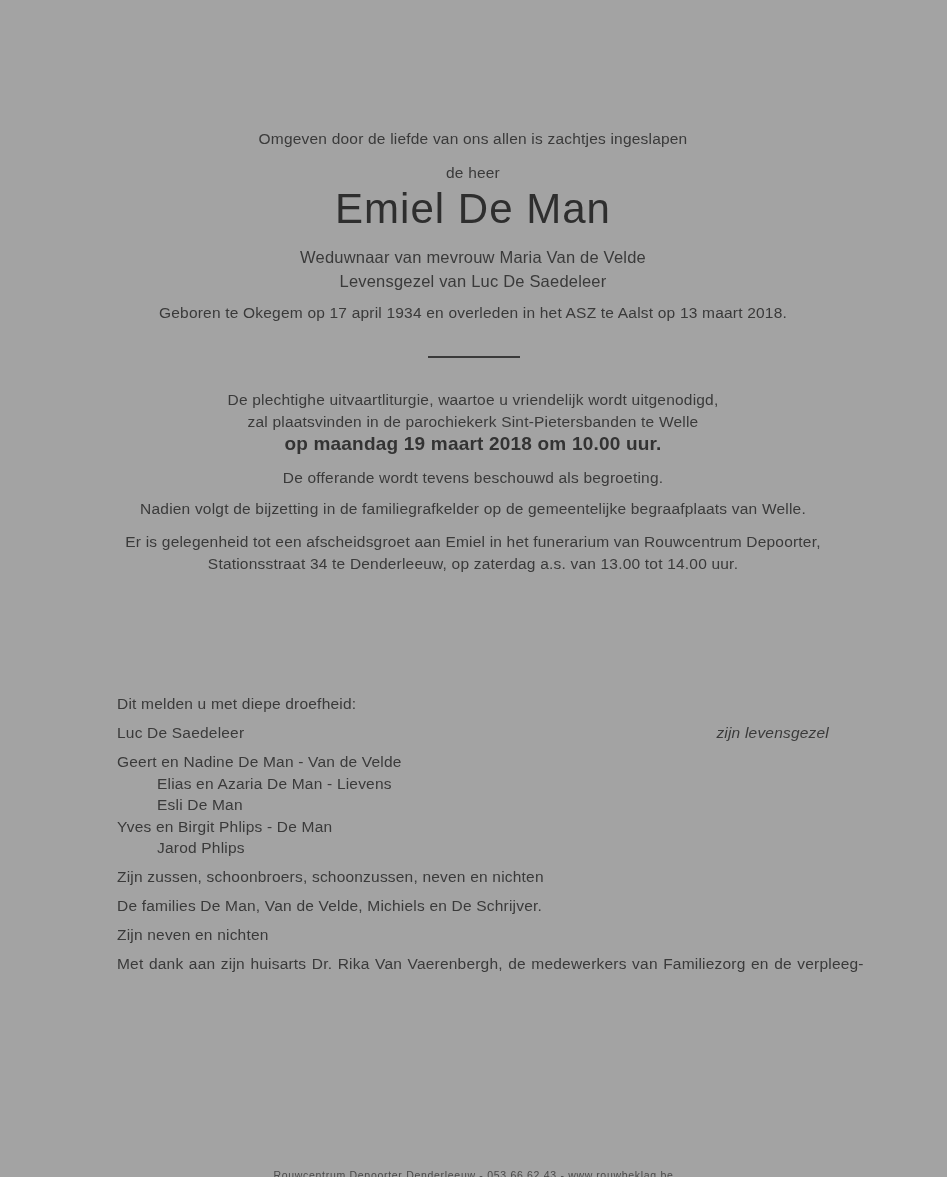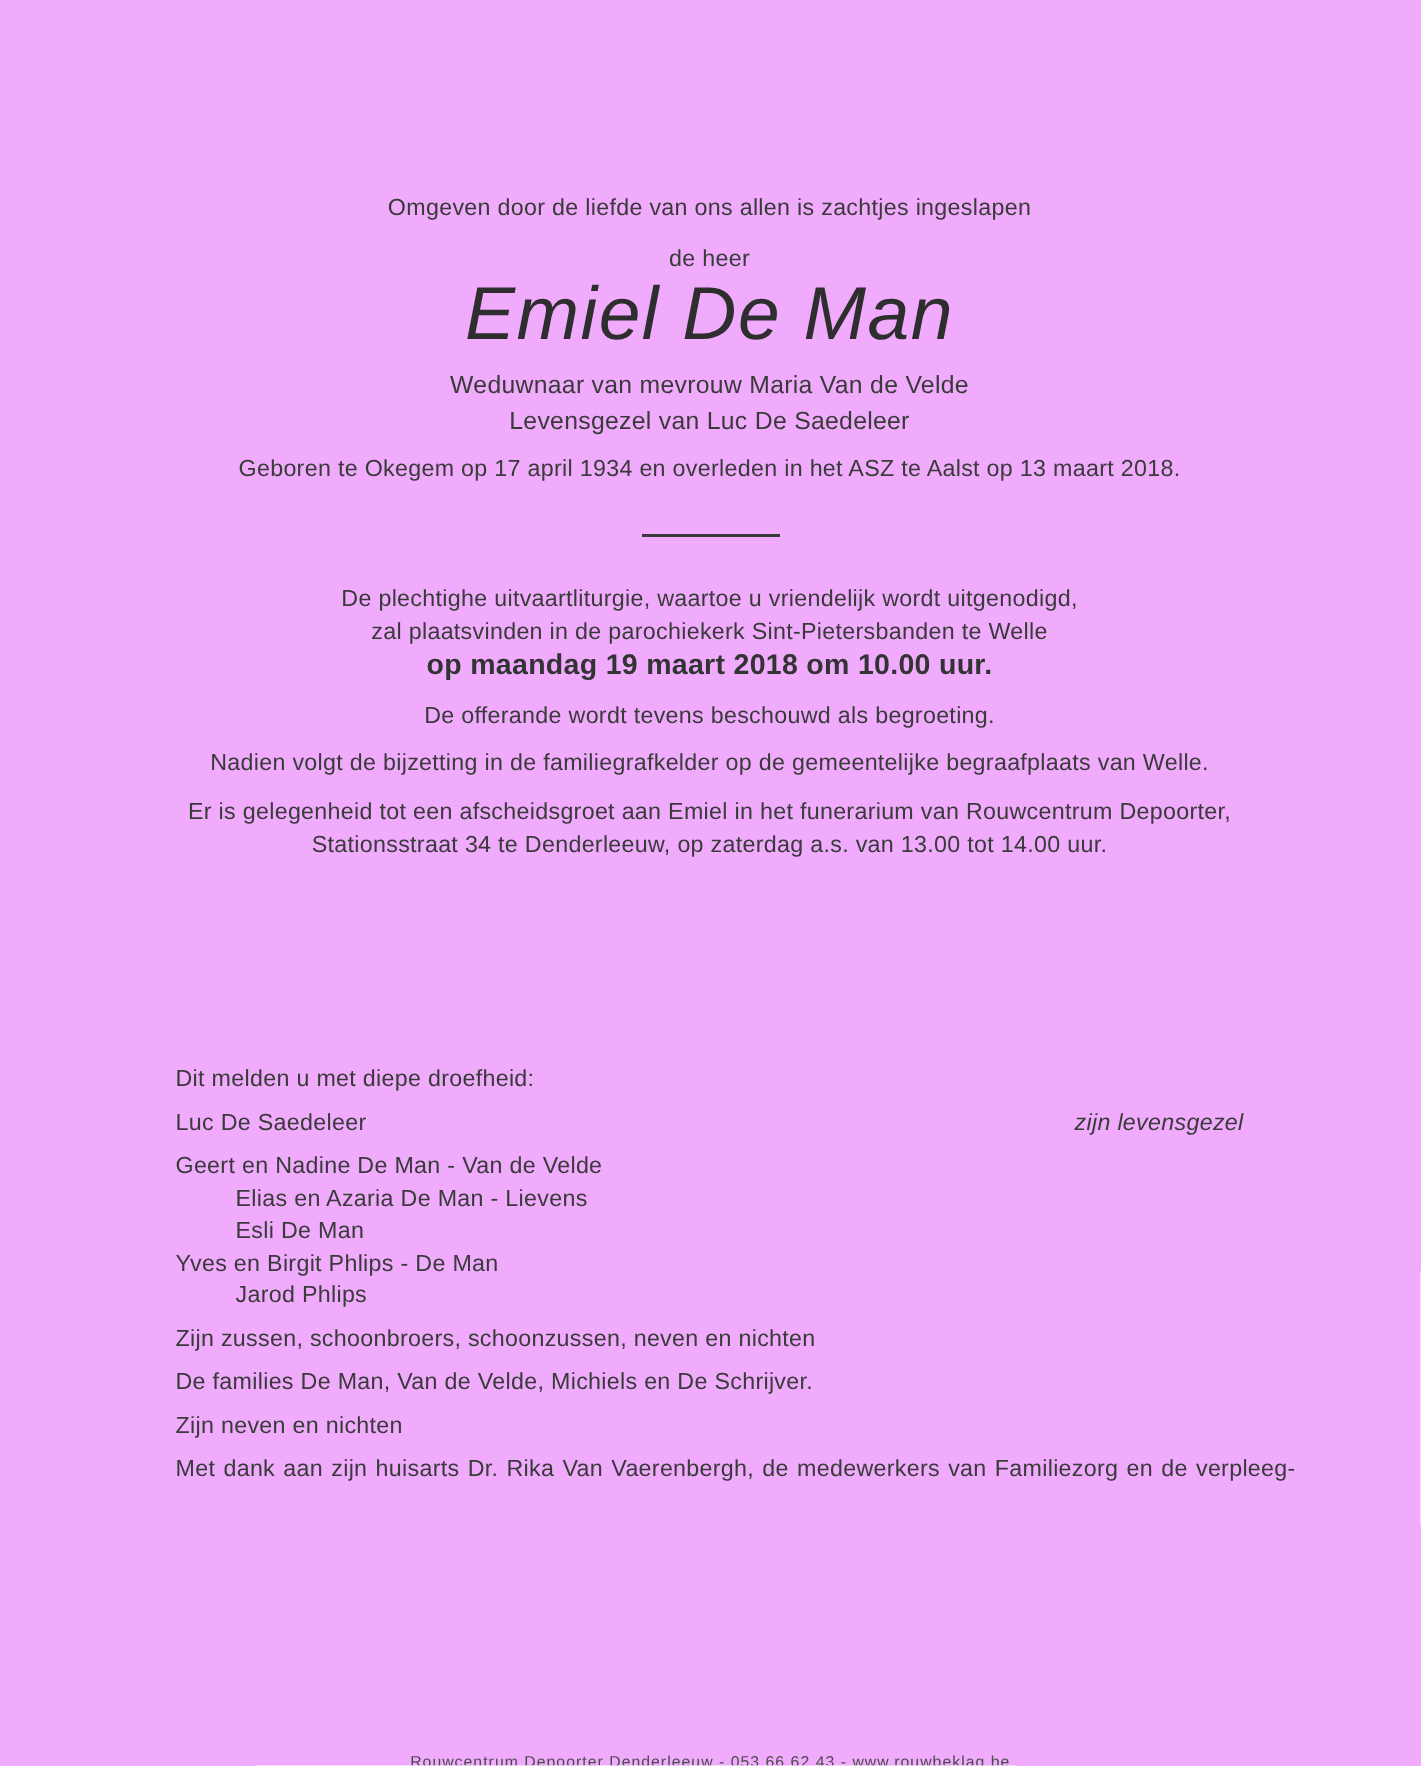--- a/index.html
+++ b/index.html
@@ -5,60 +5,59 @@
   html, body {
     margin: 0;
     padding: 0;
     background: #ffffff;
   }
   .page {
     position: relative;
     width: 947px;
     height: 1177px;
     margin: 0 auto;
-    background: #f0abfc;
+    background: #a3a3a3;
     overflow: hidden;
     font-family: "Liberation Sans", sans-serif;
     color: #3a3a3a;
     -webkit-font-smoothing: antialiased;
   }
   .abs {
     position: absolute;
     left: 117px;
     right: 118px;
   }
   .center { text-align: center; }
   .t15 { font-size: 15.5px; line-height: 22px; letter-spacing: 0.2px; }
   .t16 { font-size: 16.5px; line-height: 24px; letter-spacing: 0.2px; }
   .deceased-name {
-    font-size: 50px;
+    font-size: 42px;
     line-height: 46px;
     letter-spacing: 1px;
     color: #2e2e2e;
     font-weight: 400;
-    font-style: italic;
   }
   .bold-date {
     font-size: 19px;
     font-weight: bold;
     letter-spacing: 0.2px;
     line-height: 22px;
     color: #333333;
   }
   .divider {
     position: absolute;
     top: 356px;
     left: 50%;
     width: 92px;
     height: 2px;
     margin-left: -46px;
     background: #3a3a3a;
   }
   .announcement p { margin: 7px 0 0 0; }
-  .announcement p:first-child { margin-top: 16px; }
+  .announcement p:first-child { margin-top: 0; }
   .fam-group { line-height: 21.5px; }
   .fam-row {
     display: flex;
     justify-content: space-between;
     align-items: flex-start;
   }
   .indent { padding-left: 40px; }
   .relation {
     font-style: italic;
     white-space: nowrap;

